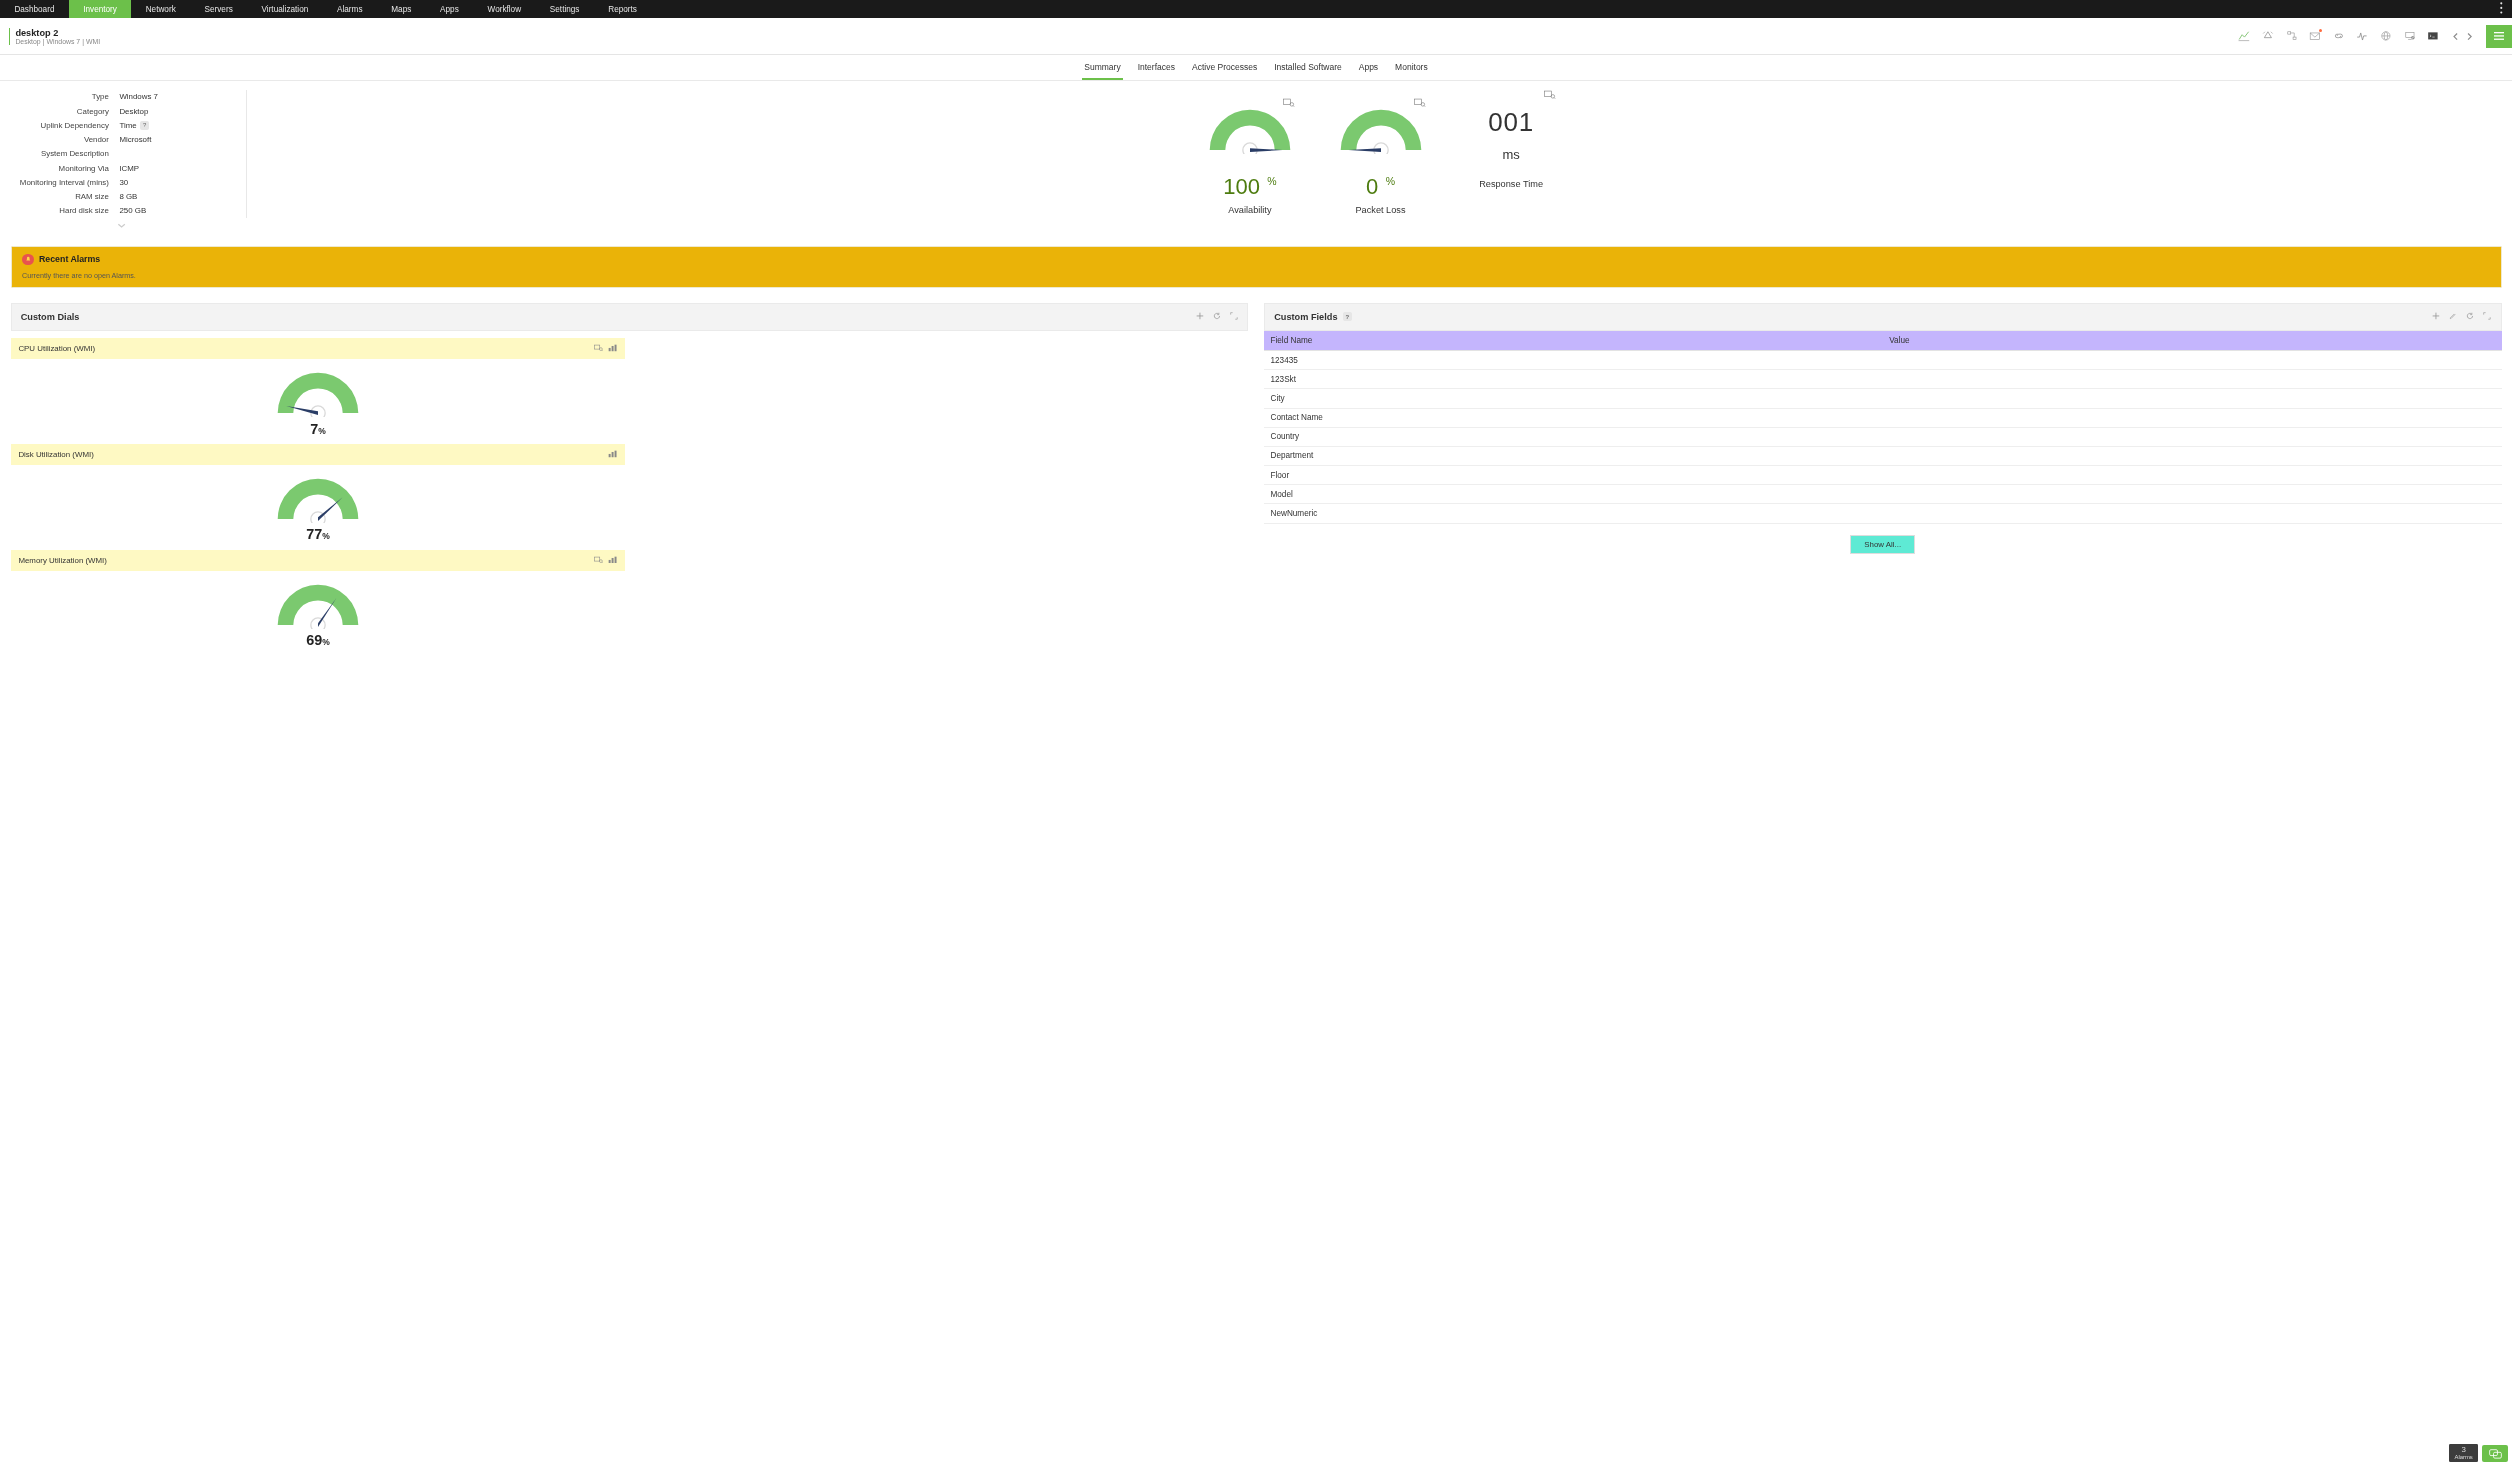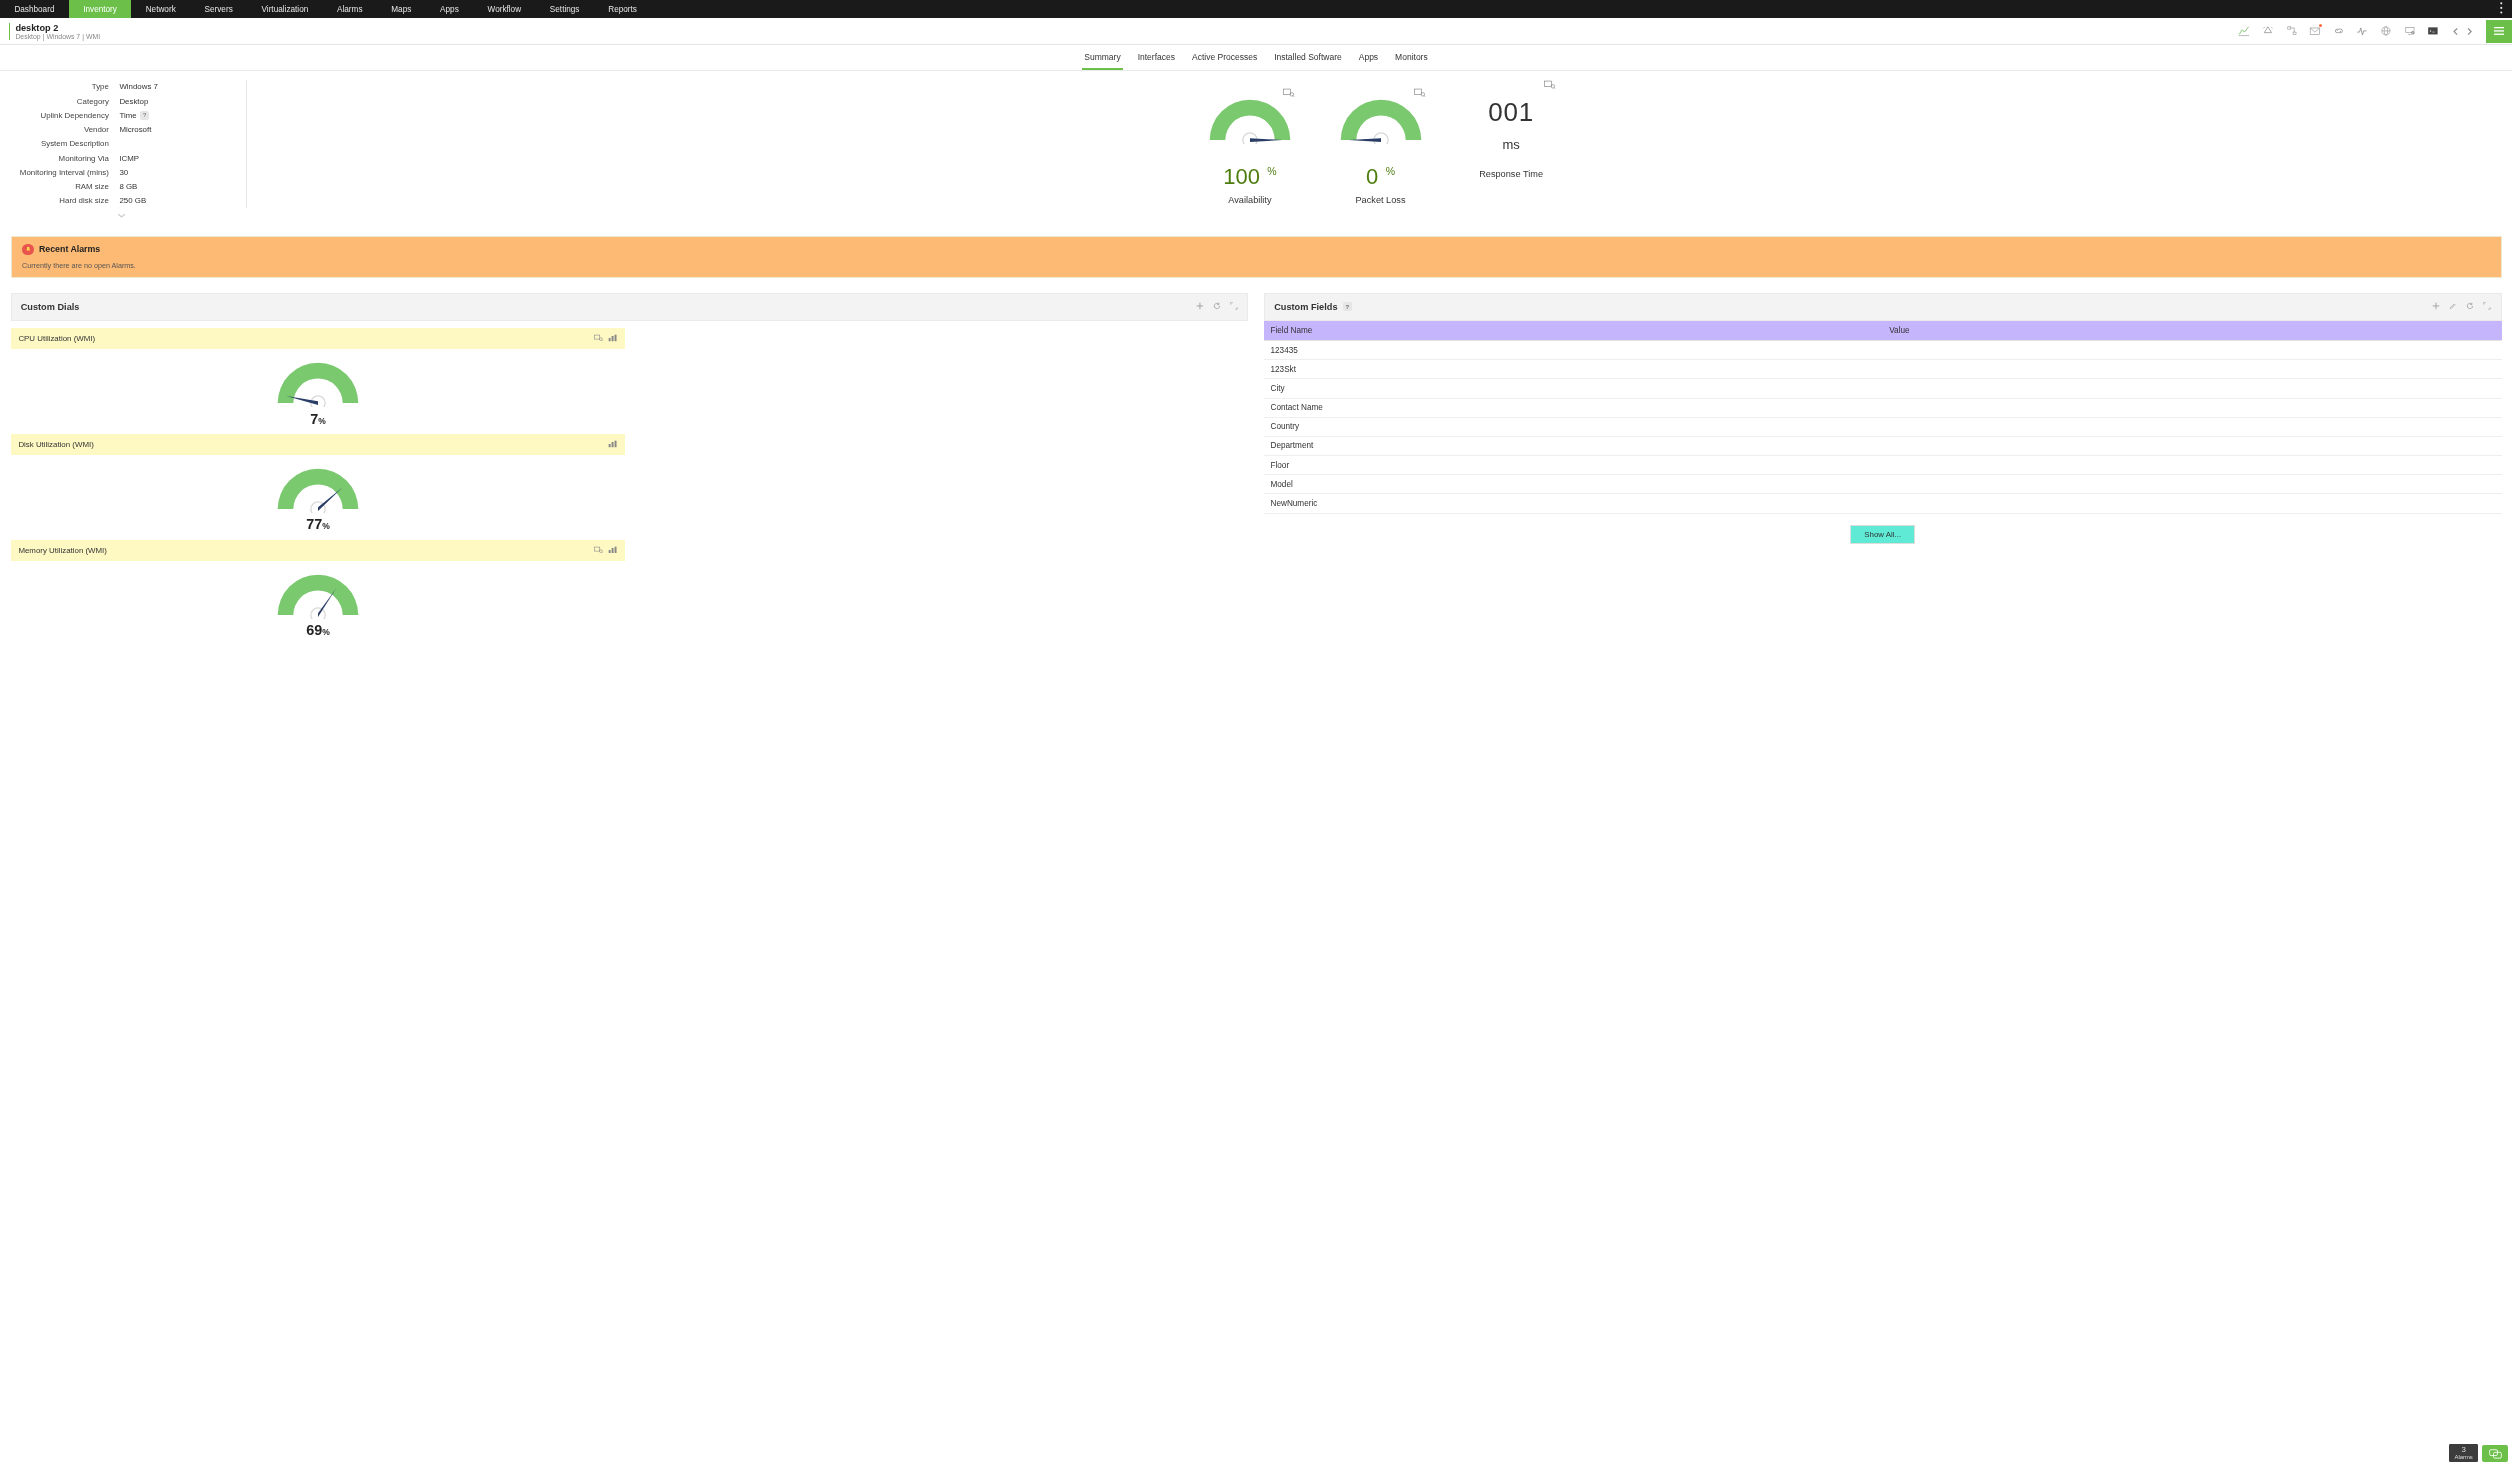--- a/index.html
+++ b/index.html
@@ -6,21 +6,21 @@
 body { background:#fff; color:#333; font-size:8.5px; }
 
 
 .topnav { background:#1a1a1a; height:18.3px; display:flex; align-items:stretch; position:relative; }
 .topnav .item { color:#e6e6e6; padding:0 14.4px; display:flex; align-items:center; font-size:8.2px; cursor:pointer; }
 .topnav .item.active { background:#6cc04a; color:#fff; }
 .topnav .more { position:absolute; right:5.2px; top:0; bottom:0; display:flex; align-items:center; color:#e6e6e6; cursor:pointer; padding:0 3.9px; }
 .more-dots svg { width:2.6px; height:11.8px; }
 
 
-.subheader { height:27px; border-bottom:0.7px solid #e5e5e5; display:flex; align-items:center; padding-left:9.2px; }
+.subheader { height:37px; border-bottom:0.7px solid #e5e5e5; display:flex; align-items:center; padding-left:9.2px; }
 .crumb-block { border-left:1.3px solid #6cc04a; padding-left:5.2px; }
 .crumb-title { font-weight:600; font-size:9.2px; color:#222; }
 .crumb-sub { font-size:6.9px; color:#888; }
 .crumb-sub span.sep { margin:0 2px; }
 .subheader .spacer { flex:1; }
 .icon-tray { display:flex; gap:11.8px; align-items:center; padding-right:6.5px; }
 .icon-tray .ic { width:11.8px; height:11.8px; color:#8d8d8d; cursor:pointer; position:relative; }
 .ic-dot { position:absolute; top:-1.3px; right:-1.3px; width:3.3px; height:3.3px; background:#ff6a3d; border-radius:50%; }
 .hamburger-box { background:#6cc04a; width:26px; height:23.6px; display:flex; align-items:center; justify-content:center; cursor:pointer; }
 .hamburger-box svg { width:10.5px; height:7.9px; stroke:#fff; }
@@ -49,21 +49,21 @@
 .gauge-block .mini-ic svg { width:11.8px; height:9.2px; }
 .big-val { font-size:22px; font-weight:300; color:#4d7c0f; margin-top:18px; }
 .big-val .unit { font-size:10.5px; vertical-align:super; margin-left:1.3px; }
 .gauge-label { font-size:9.2px; color:#333; margin-top:5.2px; }
 .response-line1 { font-size:26px; font-weight:300; color:#333; letter-spacing:0.7px; margin-top:5.2px; }
 .response-line2 { font-size:13px; color:#333; margin-top:9.2px; }
 
 .gauge-svg { width:98px; height:52px; }
 
 
-.alarms-box { background:#fdba74; border:0.7px solid #eee9cf; border-radius:1.3px; padding:6.5px 10.5px 7.9px; margin-top:15.7px; }
+.alarms-box { background:#eab308; border:0.7px solid #eee9cf; border-radius:1.3px; padding:6.5px 10.5px 7.9px; margin-top:15.7px; }
 .alarms-title { display:flex; align-items:center; gap:5.2px; font-weight:600; font-size:8.8px; color:#222; }
 .bell-circle { width:11.8px; height:11.8px; background:#e8534e; border-radius:50%; display:flex; align-items:center; justify-content:center; }
 .bell-circle svg { width:6.5px; height:6.5px; }
 .alarms-msg { font-size:7.2px; color:#555; margin-top:5.2px; }
 
 
 .panels-row { display:flex; gap:16px; margin-top:14.4px; align-items:flex-start; }
 .panel { flex:1; }
 .panel-head { background:#f3f3f3; border:0.7px solid #eaeaea; padding:7.9px 9.2px; display:flex; align-items:center; font-weight:600; font-size:9.2px; color:#333; }
 .panel-head .spacer { flex:1; }

